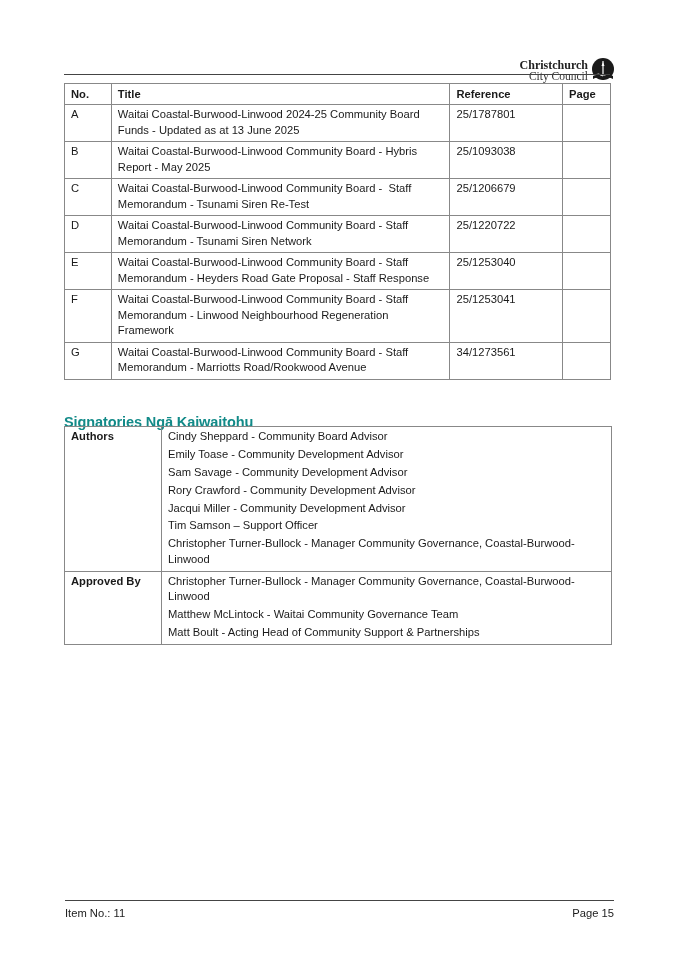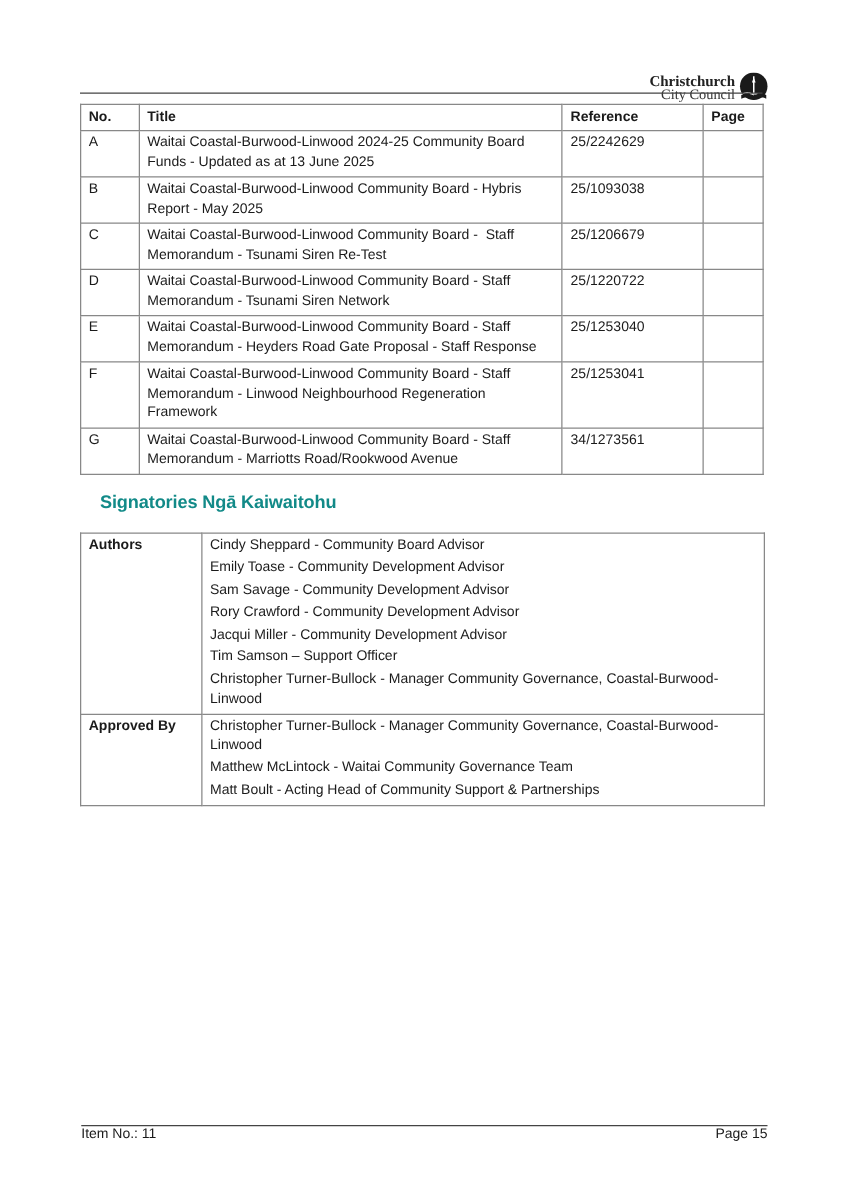--- a/index.html
+++ b/index.html
@@ -16,29 +16,29 @@
     table { border-collapse: collapse; font-size: 11.2px; line-height: 15.5px; }
     td, th { border: 1px solid #888; vertical-align: top; text-align: left; }
     .att-table { position: absolute; left: 64px; top: 83px; width: 547px; }
     .att-table th { font-weight: bold; padding: 3px 6px 1px 6px; height: 16px; }
     .att-table td { padding: 2px 6px 3px 6px; }
     .col-no { width: 34px; }
     .col-title { width: 328px; }
     .col-ref { width: 100px; }
     .col-page { width: 35px; }
 
-    .section-title { position: absolute; left: 64px; top: 394px; font-size: 14.5px; font-weight: bold; color: #128a88; letter-spacing: -0.1px; margin-left: 16px; }
+    .section-title { position: absolute; left: 64px; top: 414px; font-size: 14.5px; font-weight: bold; color: #128a88; letter-spacing: -0.1px; }
 
     .sig-table { position: absolute; left: 64px; top: 426px; width: 548px; }
     .sig-table td { padding: 2px 6px 2px 6px; }
     .sig-label { width: 84px; font-weight: bold; }
     .sig-name { display: block; line-height: 15.5px; margin-bottom: 2.4px; }
     .sig-names { padding-bottom: 1px !important; }
 
-    .footer { position: absolute; left: 65px; top: 900px; width: 549px; border-top: 1.3px solid #444; font-size: 11.2px; padding-top: 0; display: flex; justify-content: space-between; }
+    .footer { position: absolute; left: 65px; top: 900px; width: 549px; border-top: 1.3px solid #444; font-size: 11.2px; padding-top: 6px; display: flex; justify-content: space-between; }
   </style>
 </head>
 <body>
 
 <div class="page-header">
   <div class="logo">
     <div class="logo-text">
       <div class="logo-line1">Christchurch</div>
       <div class="logo-line2">City Council</div>
     </div>
@@ -59,21 +59,21 @@
       <th class="col-no">No.</th>
       <th class="col-title">Title</th>
       <th class="col-ref">Reference</th>
       <th class="col-page">Page</th>
     </tr>
   </thead>
   <tbody>
     <tr>
       <td>A</td>
       <td>Waitai Coastal-Burwood-Linwood 2024-25 Community Board Funds - Updated as at 13 June 2025</td>
-      <td>25/2242629</td>
+      <td>25/1787801</td>
       <td></td>
     </tr>
     <tr>
       <td>B</td>
       <td>Waitai Coastal-Burwood-Linwood Community Board - Hybris Report - May 2025</td>
       <td>25/1093038</td>
       <td></td>
     </tr>
     <tr>
       <td>C</td>

